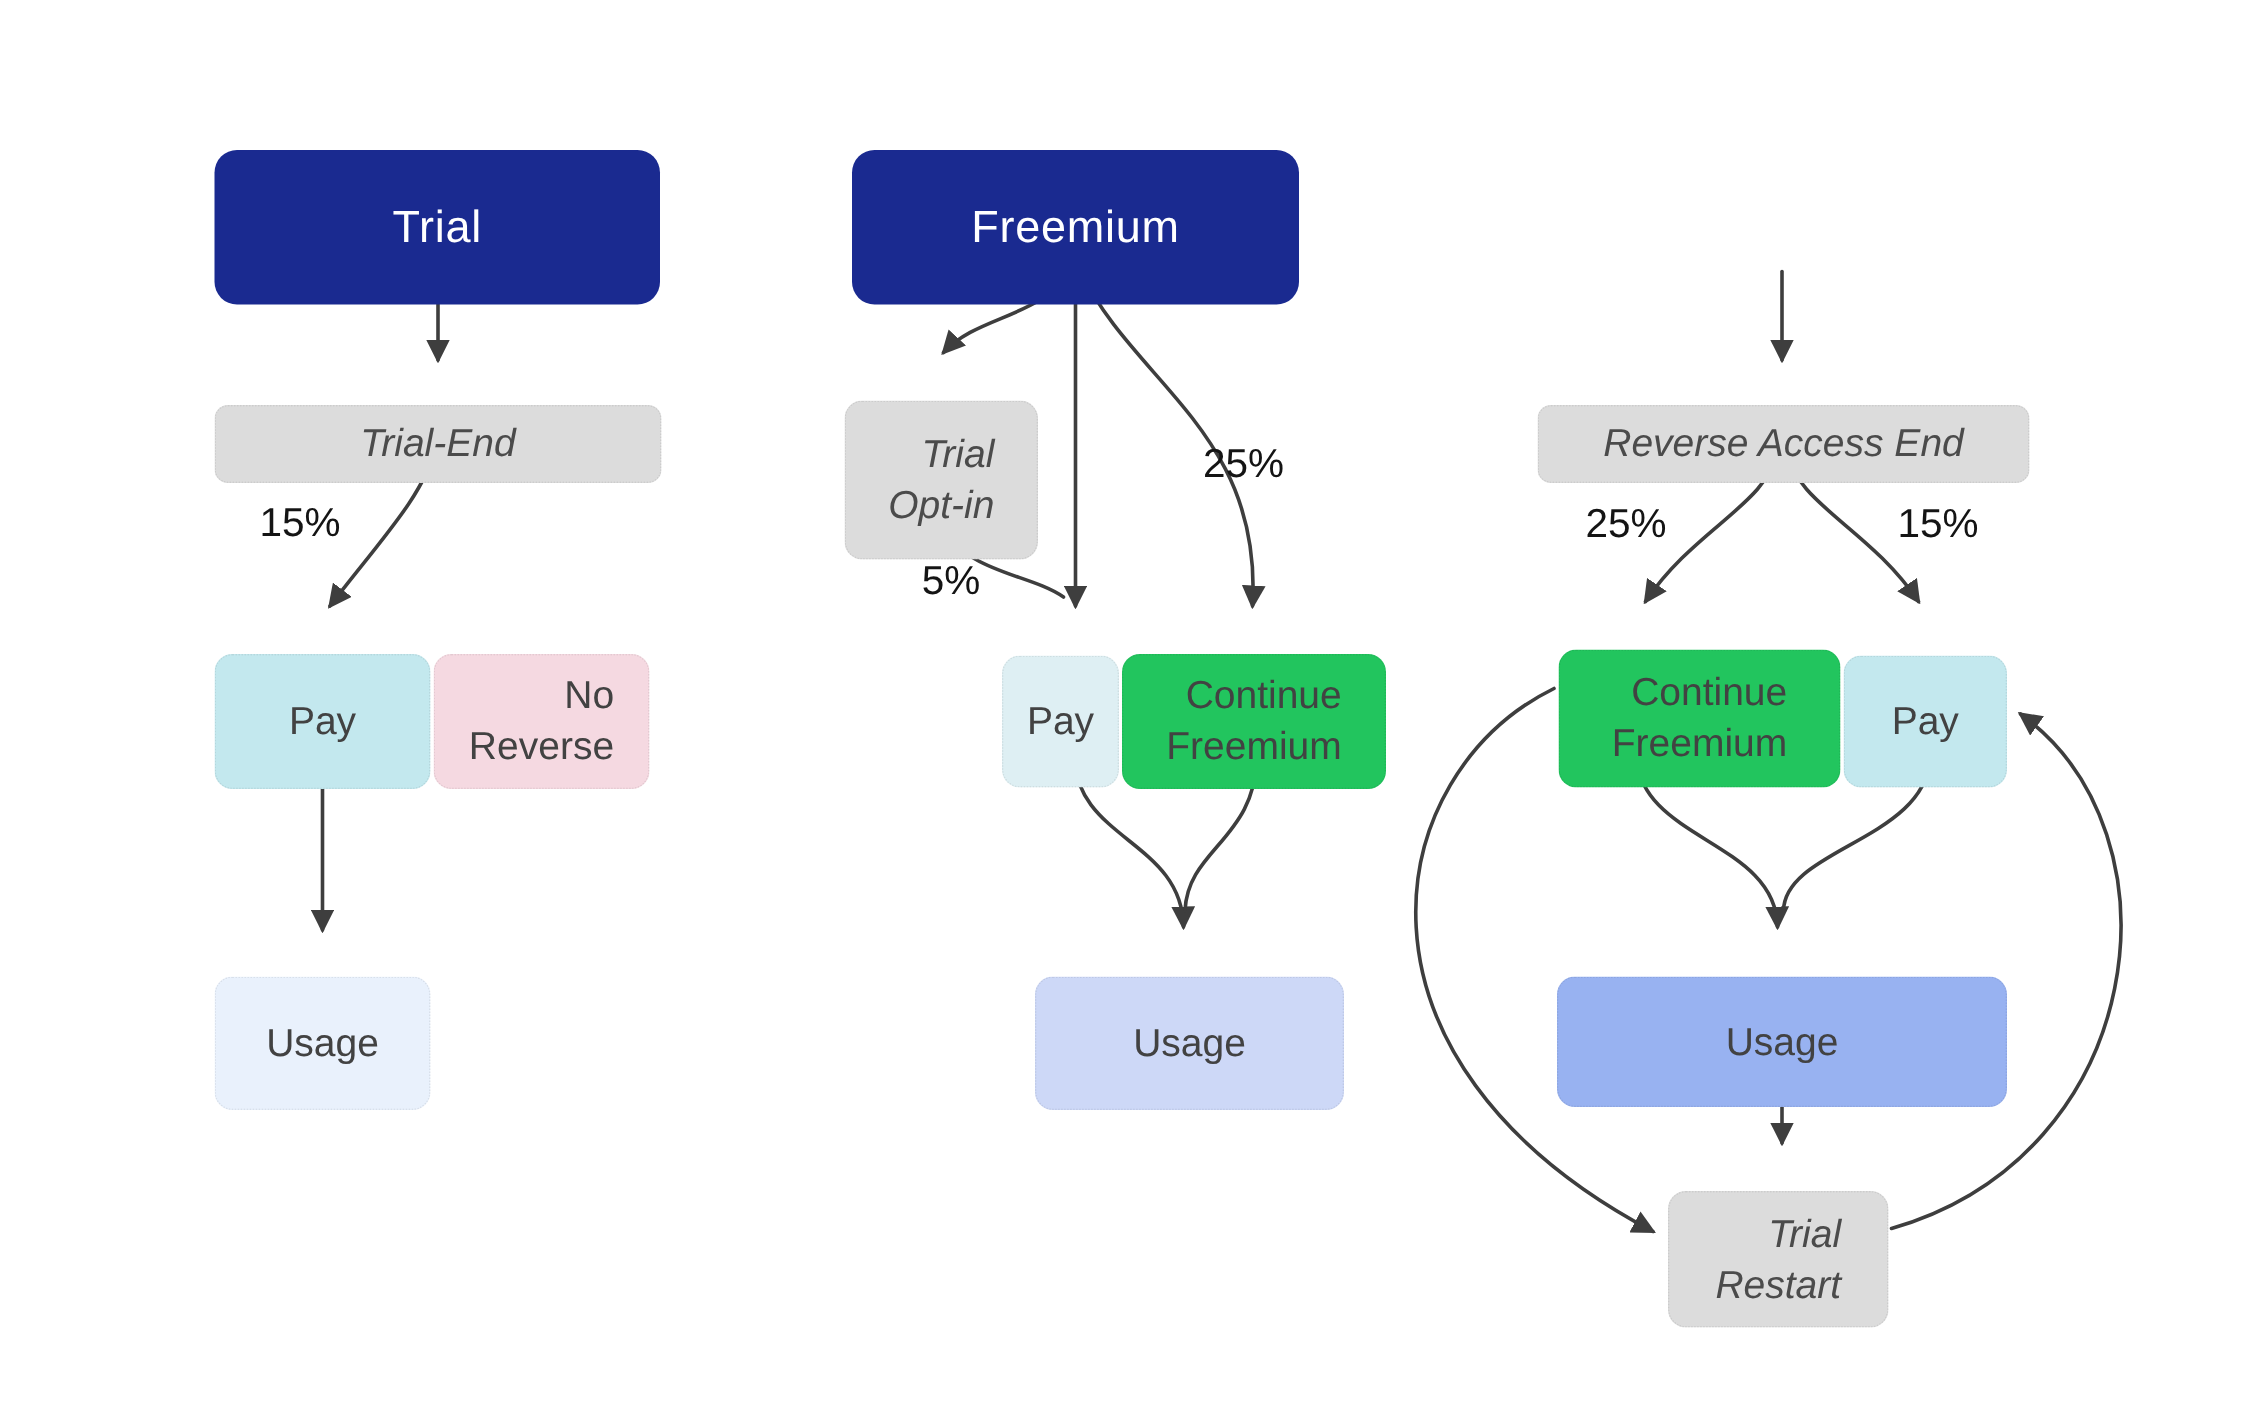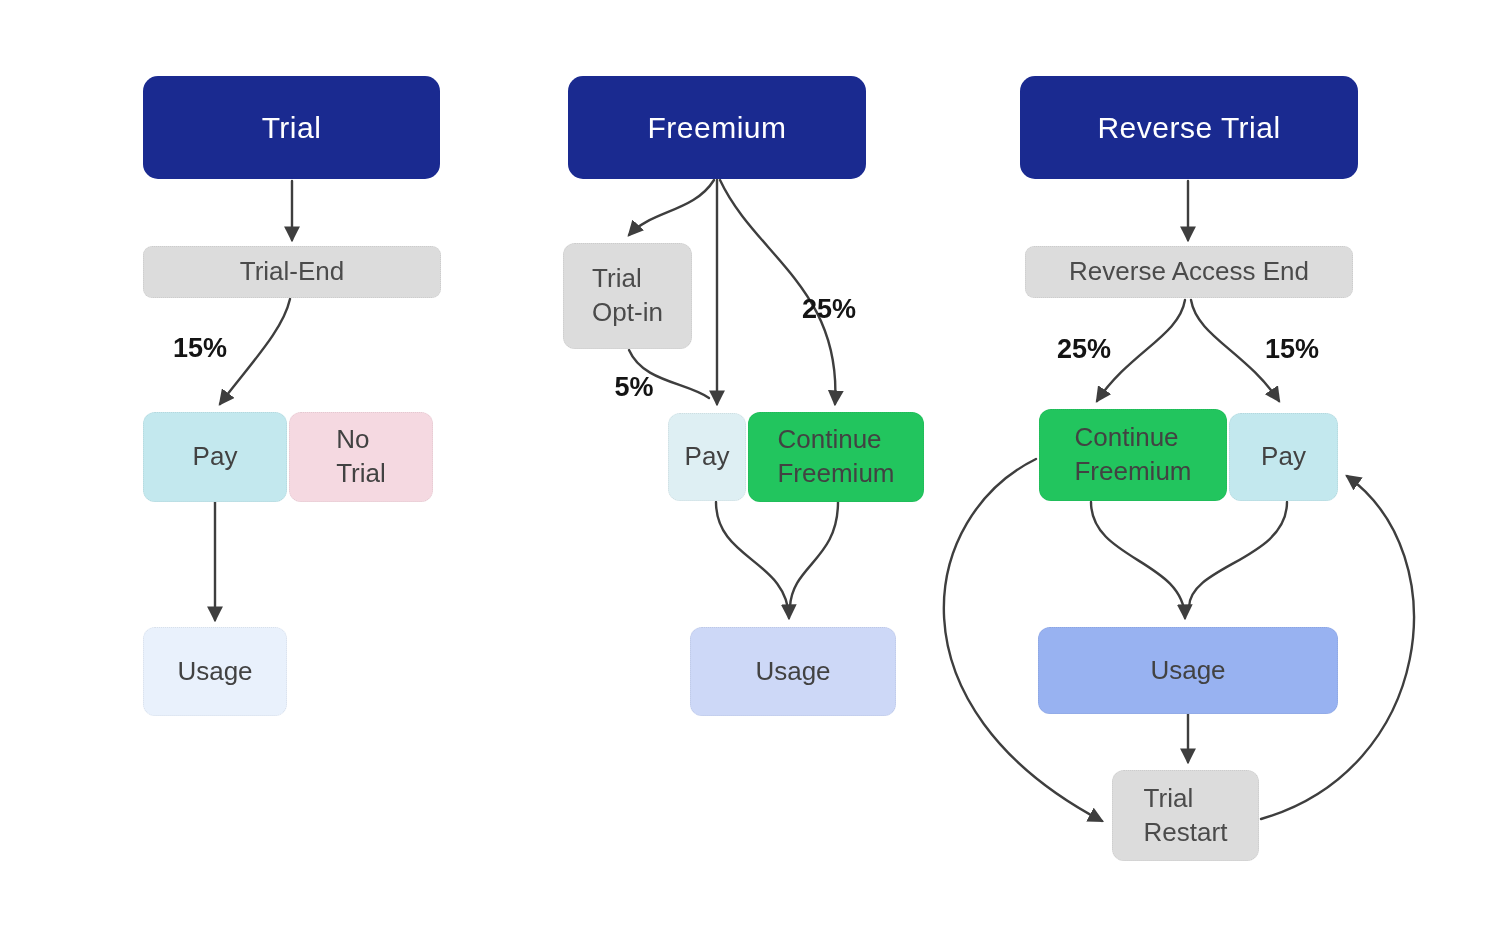--- a/index.html
+++ b/index.html
@@ -2,38 +2,39 @@
 <html><head>
 <meta charset="utf-8">
 <style>
   html,body{margin:0;padding:0;background:#ffffff;}
   body{font-family:"Liberation Sans","DejaVu Sans",sans-serif;}
   .canvas{position:relative;width:1500px;height:938px;background:#ffffff;overflow:hidden;}
   .edges{position:absolute;left:0;top:0;width:1500px;height:938px;}
   .node{
     position:absolute;
     display:flex;align-items:center;justify-content:center;
-    text-align:left;white-space:pre-line;
+    text-align:right;white-space:pre-line;
     box-sizing:border-box;border-radius:12px;
     font-size:26px;line-height:1.3;color:#424242;
     border:1px dotted rgba(0,0,0,0.07);
+    margin-top:24px;
   }
   .header{background:#1a2a90;color:#ffffff;font-size:30px;border-radius:15px;border:none;letter-spacing:0.5px;}
-  .gray{background:#dcdcdc;color:#4b4b4b;}
+  .gray{background:#dcdcdc;color:#4b4b4b;font-style:italic;}
   .bar{border-radius:9px;}
   .cyan{background:#c3e8ee;}
   .palecyan{background:#deeff3;}
   .teal{background:#22c55e;}
   .pink{background:#f5d9e1;}
   .usage-light{background:#e9f1fc;}
   .usage-mid{background:#cdd8f7;}
   .usage-strong{background:#98b2f1;}
   .pct{
     position:absolute;transform:translateX(-50%);
-    font-size:27px;color:#141414;white-space:nowrap;font-weight:bold;
+    font-size:27px;color:#141414;white-space:nowrap;
   }
 </style>
 </head>
 <body>
 
 <div class="canvas">
 
   <svg class="edges" width="1500" height="938" viewBox="0 0 1500 938" fill="none" xmlns="http://www.w3.org/2000/svg">
     <defs>
       <marker id="arrw" viewBox="0 0 10 10" refX="8.6" refY="5" markerWidth="6.6" markerHeight="6.6" orient="auto">
@@ -66,41 +67,40 @@
 
   <div class="node header" style="left:143px;top:76px;width:297px;height:103px">Trial</div>
 
   <div class="node gray bar" style="left:143px;top:246px;width:298px;height:52px">Trial-End</div>
 
   <div class="pct" style="left:200px;top:333px">15%</div>
 
   <div class="node cyan" style="left:143px;top:412px;width:144px;height:90px">Pay</div>
 
   <div class="node pink" style="left:289px;top:412px;width:144px;height:90px">No
-Trial</div>
+Reverse</div>
 
   <div class="node usage-light" style="left:143px;top:627px;width:144px;height:89px">Usage</div>
 
   <div class="node header" style="left:568px;top:76px;width:298px;height:103px">Freemium</div>
 
   <div class="node gray" style="left:563px;top:243px;width:129px;height:106px">Trial
 Opt-in</div>
 
   <div class="pct" style="left:829px;top:294px">25%</div>
 
   <div class="pct" style="left:634px;top:372px">5%</div>
 
   <div class="node palecyan" style="left:668px;top:413px;width:78px;height:88px">Pay</div>
 
   <div class="node teal" style="left:748px;top:412px;width:176px;height:90px">Continue
 Freemium</div>
 
   <div class="node usage-mid" style="left:690px;top:627px;width:206px;height:89px">Usage</div>
 
-  <div class="node header" style="left:1020px;top:76px;width:338px;height:103px">Reverse Trial</div>
 
   <div class="node gray bar" style="left:1025px;top:246px;width:328px;height:52px">Reverse Access End</div>
 
   <div class="pct" style="left:1084px;top:334px">25%</div>
 
   <div class="pct" style="left:1292px;top:334px">15%</div>
 
   <div class="node teal" style="left:1039px;top:409px;width:188px;height:92px">Continue
 Freemium</div>
 

